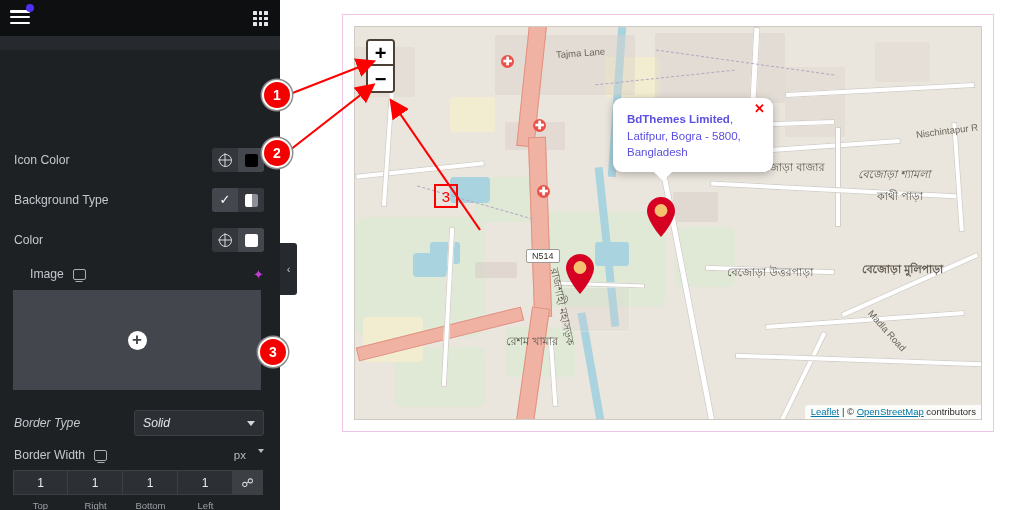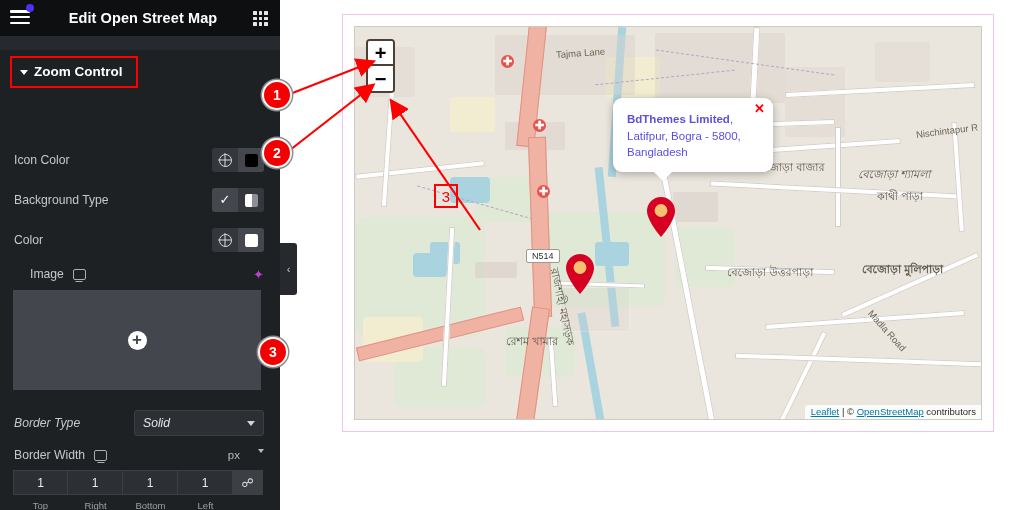--- a/index.html
+++ b/index.html
@@ -165,21 +165,21 @@
   }
   .select-caret {
     width: 0; height: 0;
     border-left: 4.5px solid transparent;
     border-right: 4.5px solid transparent;
     border-top: 5px solid #d3d7dc;
   }
 
   .unit-pill {
     color: #b6bbc1; font-size: 11.5px;
-    display: flex; align-items: flex-start; gap: 18px;
+    display: flex; align-items: flex-start; gap: 12px;
     cursor: pointer;
   }
   .unit-caret {
     width: 0; height: 0;
     border-left: 3.5px solid transparent;
     border-right: 3.5px solid transparent;
     border-top: 4px solid #b6bbc1;
   }
 
   .dims {
@@ -376,42 +376,37 @@
 
   <div class="panel">
 
     <div class="panel-header">
       <div class="hamburger">
         <span></span>
           <span></span>
           <span></span>
         <div class="dot"></div>
       </div>
-      <div class="panel-title">Edit Open Street Map</div>
       <div class="grid-icon">
         <i></i>
           <i></i>
           <i></i>
           <i></i>
           <i></i>
           <i></i>
           <i></i>
           <i></i>
           <i></i>
       </div>
     </div>
 
     <div class="panel-subbar"></div>
 
     <div class="panel-body">
 
-      <div class="section-title">
-        <span class="caret-down"></span>
-        <span>Zoom Control</span>
-      </div>
 
       <div class="row" style="top:97px;">
         <span class="row-label">Icon Color</span>
         <span class="ctl-group">
           <span class="ctl-cell">
               <span class="globe"></span>
             </span>
           <span class="ctl-cell sel">
               <span class="swatch black"></span>
             </span>

